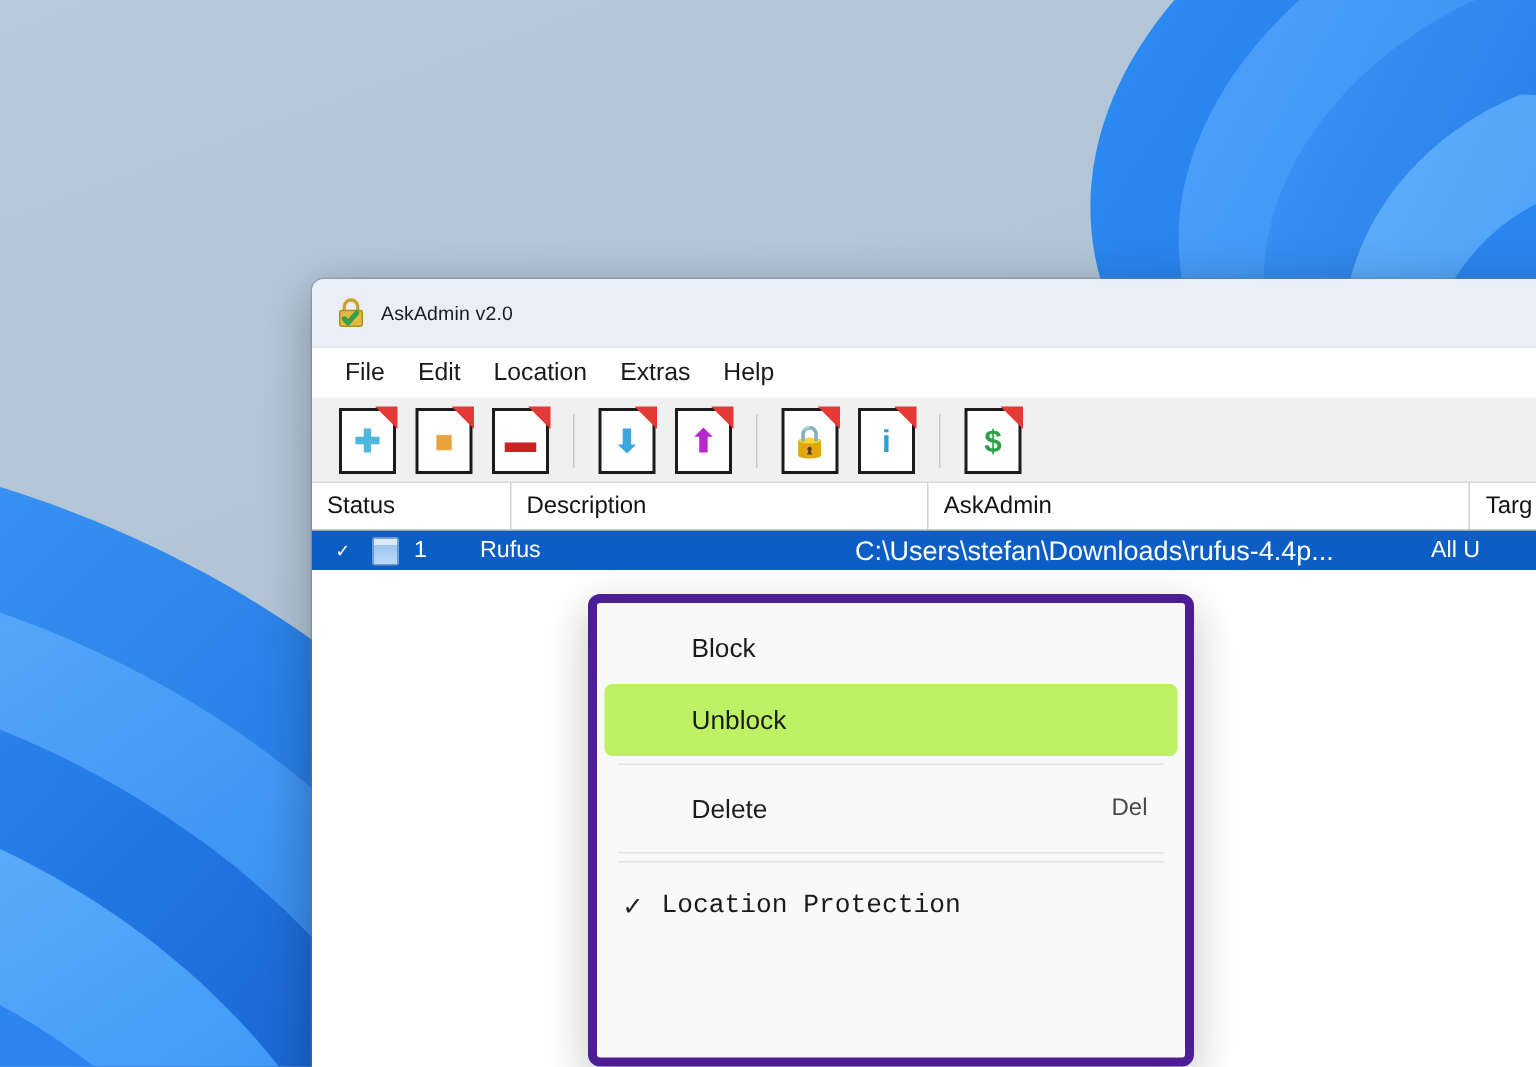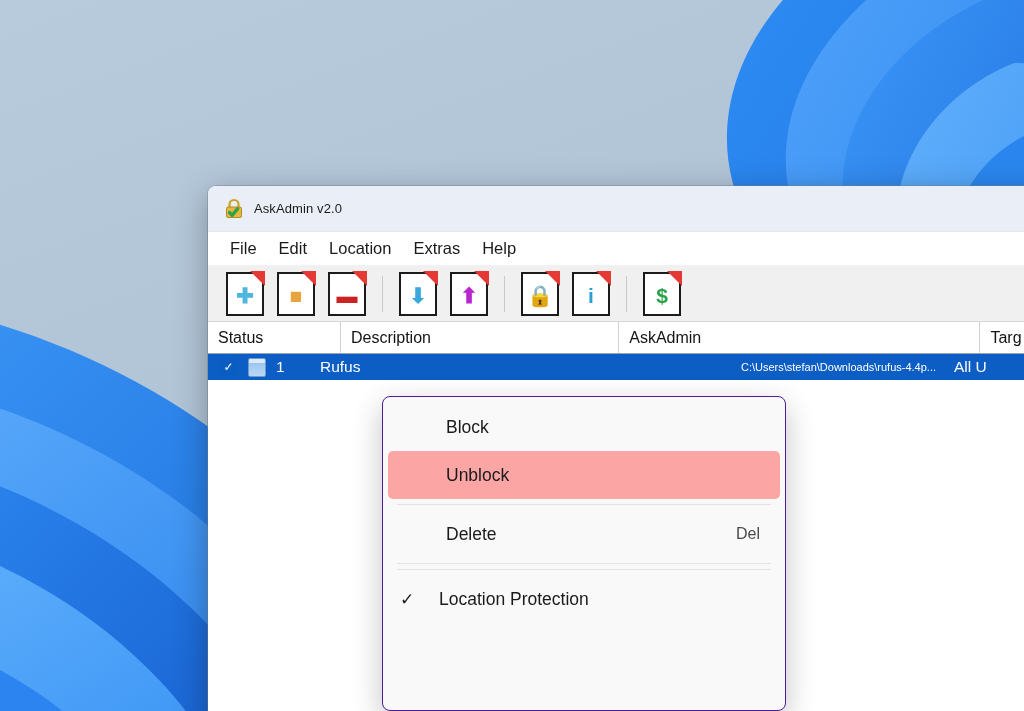--- a/index.html
+++ b/index.html
@@ -122,53 +122,53 @@
     width: 18px; height: 19px; margin-left: 11px;
     background: linear-gradient(#dbe9f8 0%, #dbe9f8 26%, #9cc6ef 26%, #bcd8f4 100%);
     border: 1px solid #6e9dcd; border-radius: 2px;
   }
   .lv-num {
     width: 44px; margin-left: 10px;
     font-size: 15.5px; color: #fff; text-align: left;
   }
   .lv-desc { width: 250px; font-size: 15.5px; color: #fff; }
   .lv-loc {
-    width: 374px; font-size: 11px; color: #fff;
-    text-align: right; padding-right: 8px;
+    width: 374px; font-size: 18px; color: #fff;
+    text-align: left; padding-right: 8px;
     white-space: nowrap; overflow: hidden;
   }
   .lv-targ { font-size: 15.5px; color: #fff; padding-left: 10px; white-space: nowrap; }
 
   
   #ctxmenu {
     position: absolute;
-    left: 382px; top: 396px;
+    left: 392px; top: 396px;
     width: 404px; height: 315px;
     background: #f9f9f9;
-    border: 1px solid #4c1d95;
+    border: 6px solid #4c1d95;
     border-radius: 8px;
     box-shadow: 0 10px 30px rgba(0,0,0,0.24);
     padding: 6px 0 0 0;
     overflow: hidden;
   }
   .cm-item {
     height: 48px; display: flex; align-items: center;
     margin: 0 5px; border-radius: 5px;
     position: relative;
   }
-  .cm-item.hover { background: #fca5a5; }
+  .cm-item.hover { background: #bef264; }
   .cm-check {
     width: 38px; text-align: center;
     font-size: 17px; color: #222; line-height: 1;
   }
   .cm-label {
     font-size: 17.5px; color: #1b1b1b;
     margin-left: 20px;
   }
-  .cm-item.with-check .cm-label { margin-left: 13px; }
+  .cm-item.with-check .cm-label { margin-left: 0; font-family: Liberation Mono, monospace; }
   .cm-accel {
     margin-left: auto; margin-right: 20px;
     font-size: 16px; color: #4a4a4a;
   }
   .cm-arrow {
     margin-left: auto; margin-right: 22px;
     font-size: 15px; color: #333;
   }
   .cm-sep { height: 1px; background: #e3e3e3; margin: 5px 14px; }
 </style>

